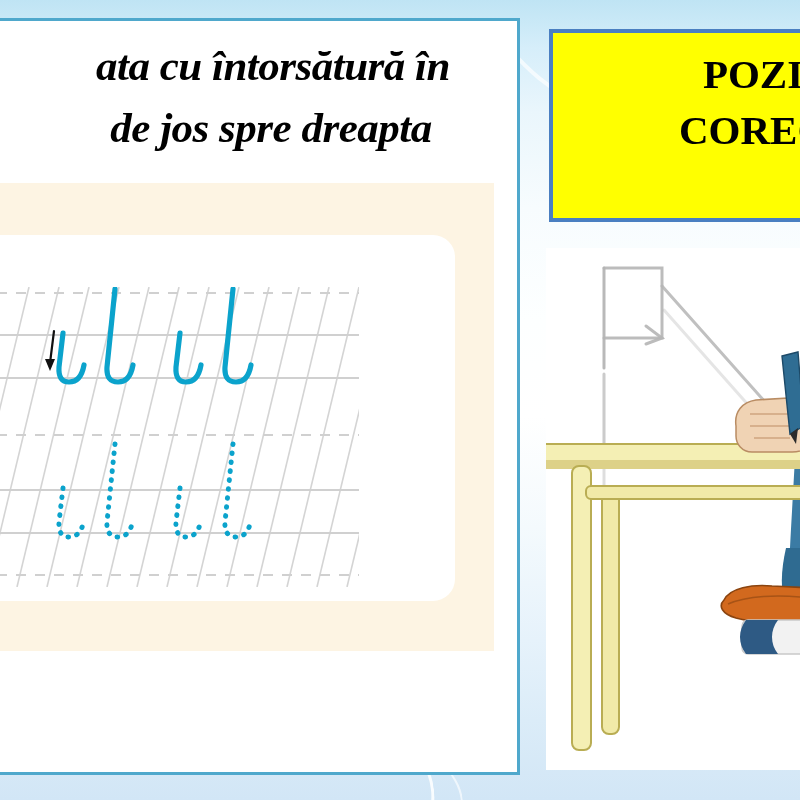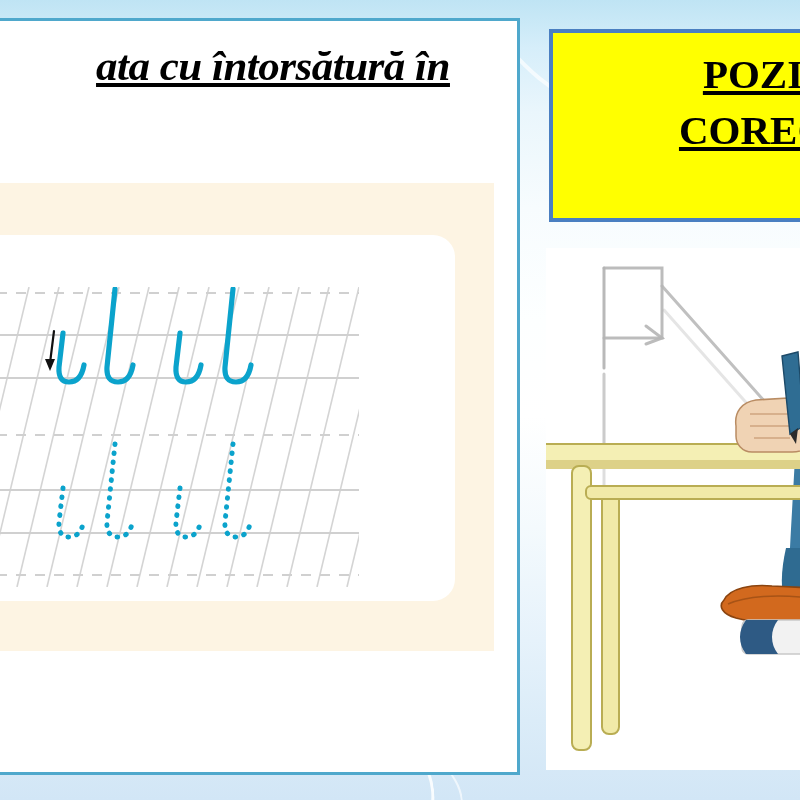--- a/index.html
+++ b/index.html
@@ -159,35 +159,36 @@
     left: 546px;
     top: 248px;
     width: 292px;
     height: 522px;
     background: #ffffff;
     overflow: hidden;
   }
   #illustration-panel svg { display: block; }
 
   
-  [data-bind] { white-space: inherit; text-decoration: underline; }
+  [data-bind] { white-space: inherit; }
 </style>
 </head>
 <body>
 
 <div id="slide">
 
   <div class="swoosh s1"></div>
   <div class="swoosh s2"></div>
   <div class="swoosh s3"></div>
 
   <div id="left-panel">
 
     <div id="title-block">
       <span class="tline l1" data-bind="left_panel.title.line1">ata cu întorsătură în</span>
+      <span class="tline l2" data-bind="left_panel.title.line2">de jos spre dreapta</span>
     </div>
 
     <div id="cream-mat"></div>
     <div id="worksheet-card"></div>
 
     <div id="grid-area">
       <svg width="362" height="300" viewBox="0 0 362 300" xmlns="http://www.w3.org/2000/svg">
         <defs>
           <clipPath id="gclip">
             <rect x="0" y="0" width="362" height="300"></rect>

